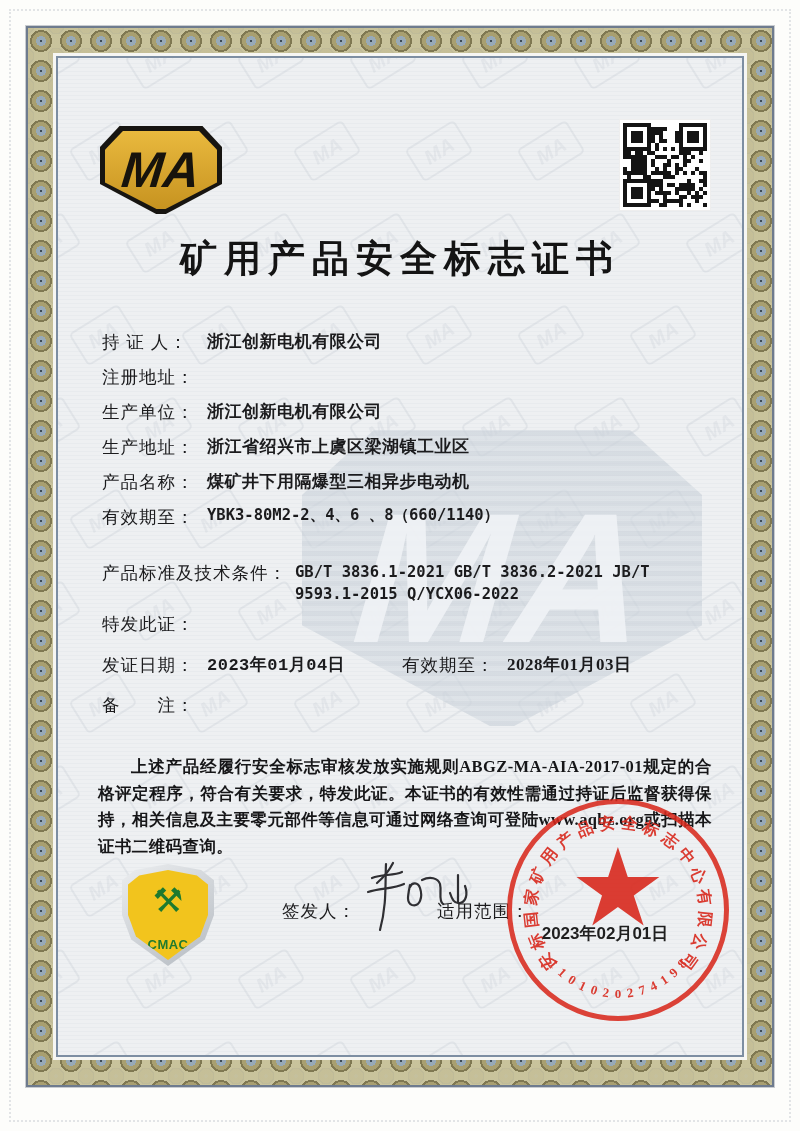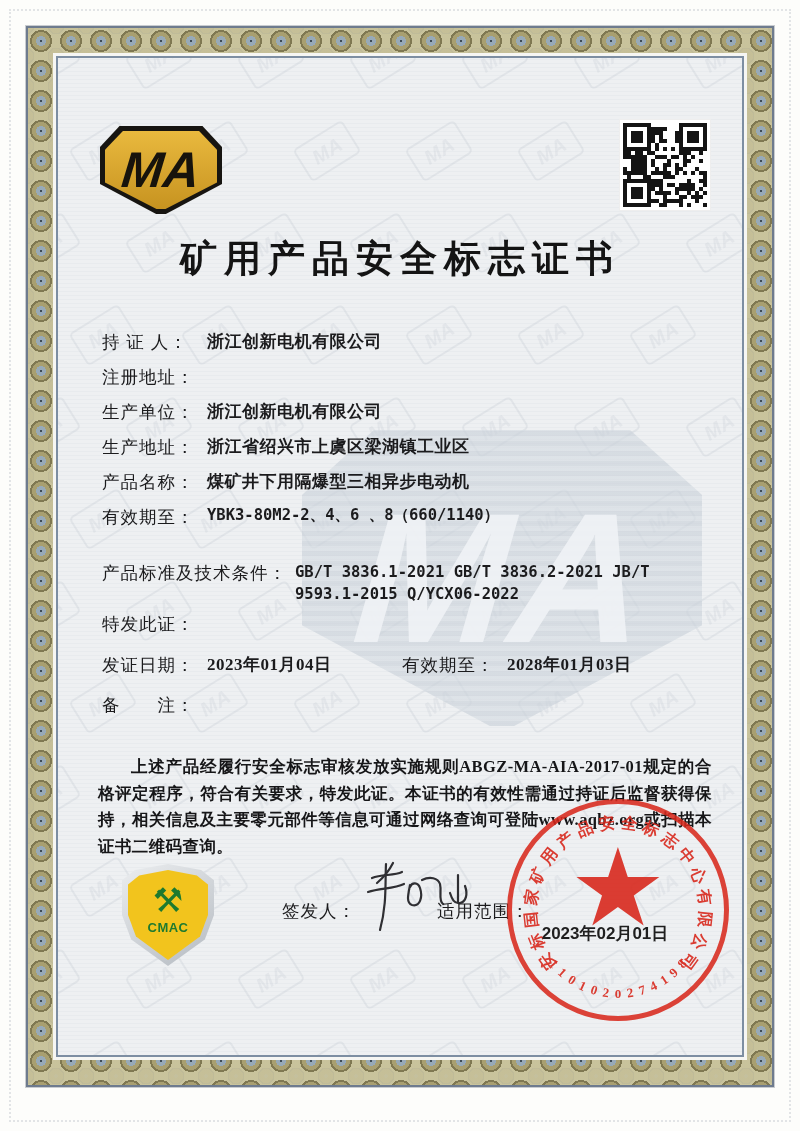--- a/index.html
+++ b/index.html
@@ -69,36 +69,36 @@
   .row{display:flex;line-height:23px;margin-bottom:11px;}
   .flabel{flex:0 0 105px;font:500 17.5px "Liberation Sans",sans-serif;letter-spacing:1px;}
   .fvalue{font:600 17px "Liberation Serif","DejaVu Serif",serif;letter-spacing:.5px;}
   .mono{font:700 15.5px "DejaVu Sans Mono",monospace;letter-spacing:0;}
   .row-standards .flabel{flex:0 0 auto;margin-right:8px;}
   .row-standards{margin-bottom:7px;margin-top:32px;}
   .row-standards .fvalue{max-width:400px;line-height:22px;}
   .row-scope{margin-bottom:17px;}
   .dates{display:flex;line-height:23px;margin-bottom:16px;}
   .dates .flabel{flex:0 0 105px;}
-  .dates .dval{flex:0 0 195px;}
+  .dates .dval{flex:0 0 195px;font-family:Liberation Mono, monospace;}
 
   
   .para{position:absolute;left:40px;top:696px;width:614px;
     font:600 16.5px "Liberation Serif","DejaVu Serif",serif;color:#161618;
     line-height:1.62;text-indent:2em;letter-spacing:.4px;text-align:justify;}
 
   
   .cmac{position:absolute;left:64px;top:806px;width:92px;height:102px;
     clip-path:polygon(50% 0,86% 6%,100% 16%,100% 50%,90% 74%,50% 100%,10% 74%,0 50%,0 16%,14% 6%);
     background:linear-gradient(145deg,#eceef0,#b4bac1);display:flex;align-items:center;justify-content:center;}
   .cmac .in{width:80px;height:90px;
     clip-path:polygon(50% 0,86% 6%,100% 16%,100% 50%,90% 74%,50% 100%,10% 74%,0 50%,0 16%,14% 6%);
     background:#f2c41d;display:flex;flex-direction:column;align-items:center;}
   .cmac .emblem{font-size:34px;color:#1e7a2f;line-height:1;margin-top:13px;}
-  .cmac .txt{font:900 13px "Liberation Sans",sans-serif;color:#1e7a2f;letter-spacing:.5px;margin-top:3px;}
+  .cmac .txt{font:900 13px "Liberation Sans",sans-serif;color:#1e7a2f;letter-spacing:.5px;margin-top:20px;}
 
   .signer-label{position:absolute;left:224px;top:841px;font:500 17.5px "Liberation Sans",sans-serif;color:#1b1b1d;letter-spacing:1px;}
   .signature{position:absolute;left:300px;top:800px;}
   .dept-label{position:absolute;left:379px;top:841px;font:500 17.5px "Liberation Sans",sans-serif;color:#1b1b1d;letter-spacing:1px;}
 
   
   .stamp{position:absolute;left:449px;top:741px;width:212px;height:212px;border-radius:50%;
     border:5px solid rgba(216,40,28,.92);opacity:.95;z-index:3;pointer-events:none;}
   .stamp .star{position:absolute;left:0;right:0;top:30px;text-align:center;
     font-size:108px;line-height:1;color:rgba(216,40,28,.95);}

